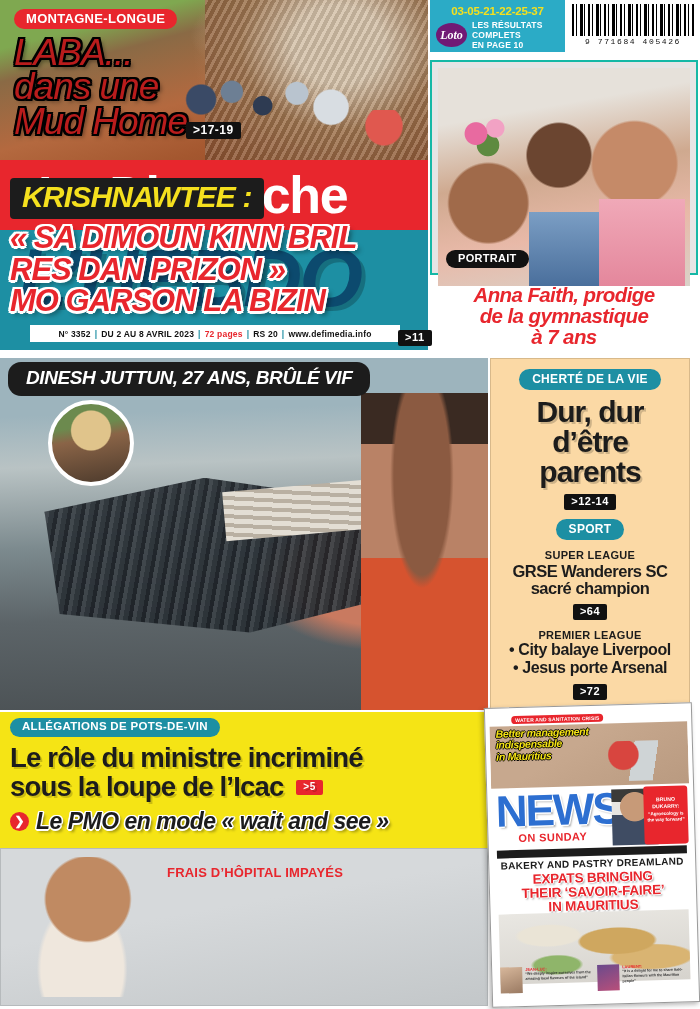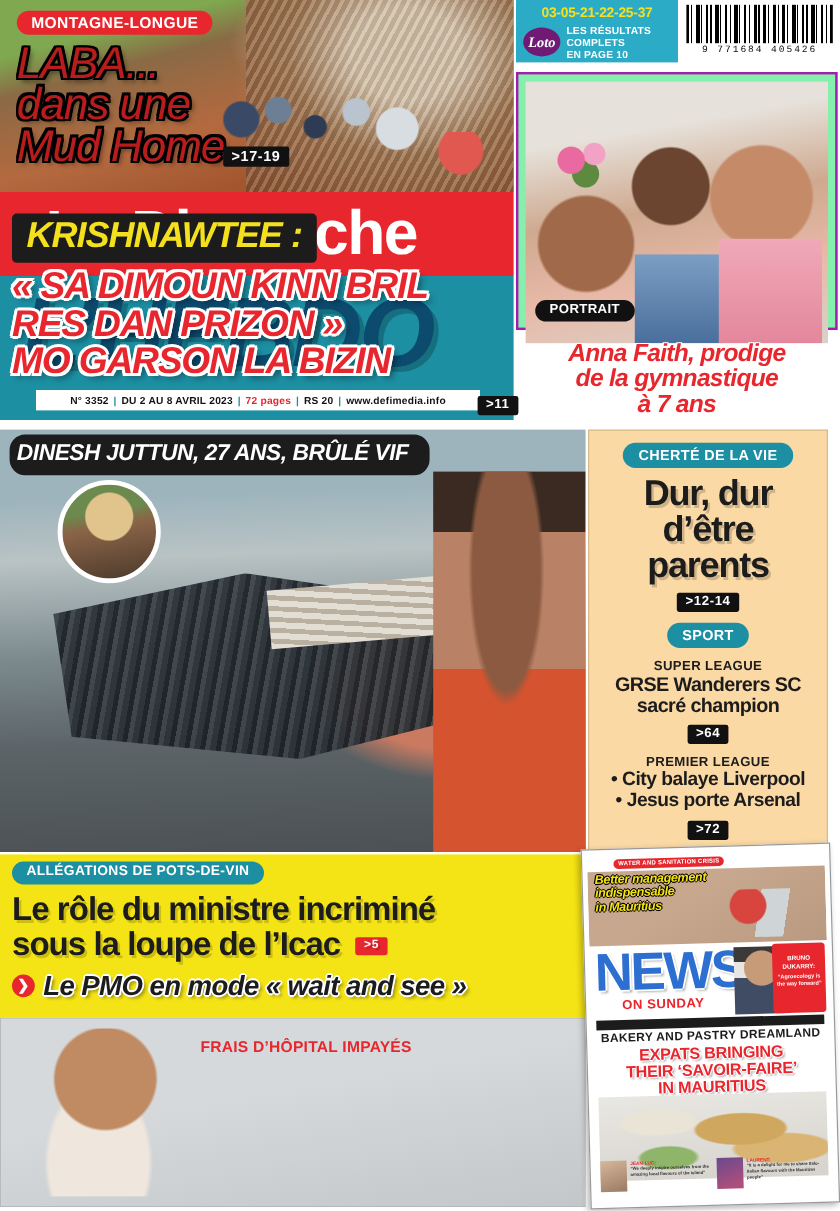--- a/index.html
+++ b/index.html
@@ -124,21 +124,21 @@
     background:#fff; z-index:4;
     display:flex; align-items:center; justify-content:center;
     font-size:8.5px; font-weight:bold; color:#111; letter-spacing:.2px;
   }
   .mast-info .sep { color:#1D8FA3; margin:0 4px; }
   .mast-info .red { color:#E8262D; }
 
   
   .portrait {
     position:absolute; left:430px; top:60px; width:268px; height:215px;
-    background:#86efac; border:2px solid #a21caf;
+    background:#e5e5e5; border:2px solid #14b8a6;
   }
   .portrait-photo {
     position:absolute; left:6px; top:6px; right:6px; height:218px;
     background:
       radial-gradient(circle at 20% 62%, #a06a4a 0 16%, transparent 17%),
       radial-gradient(circle at 48% 40%, #6b4530 0 17%, transparent 18%),
       radial-gradient(circle at 78% 44%, #c58a68 0 18%, transparent 19%),
       linear-gradient(170deg,#e6e1da 0 22%, #cfa98f 48%, #e8b9a8 72%, #d9d2c9 100%);
     overflow:hidden;
   }
@@ -198,21 +198,21 @@
     position:absolute; left:48px; top:42px; width:86px; height:86px;
     border-radius:50%; border:4px solid #fff; overflow:hidden;
     background:
       radial-gradient(circle at 50% 34%, #e0c48b 0 30%, transparent 32%),
       linear-gradient(170deg,#6c8a4e 0 30%, #8a6447 45%, #4c3a2c 100%);
     z-index:4;
   }
   .mp-banner {
     position:absolute; left:8px; top:4px; z-index:5;
     background:#1c1c1c; color:#fff; border-radius:13px;
-    padding:5px 18px 7px 6px; font-size:19px; font-weight:bold;
+    padding:5px 18px 7px 18px; font-size:19px; font-weight:bold;
     font-style:italic; letter-spacing:-.4px;
   }
   .krish {
     position:absolute; left:10px; top:178px; z-index:6; width:470px;
   }
   .krish-name {
     display:inline-block; background:#1c1c1c; color:#F5E01E;
     font-size:30px; font-weight:bold; font-style:italic;
     padding:2px 12px 5px 12px; letter-spacing:-.8px; border-radius:4px;
   }

